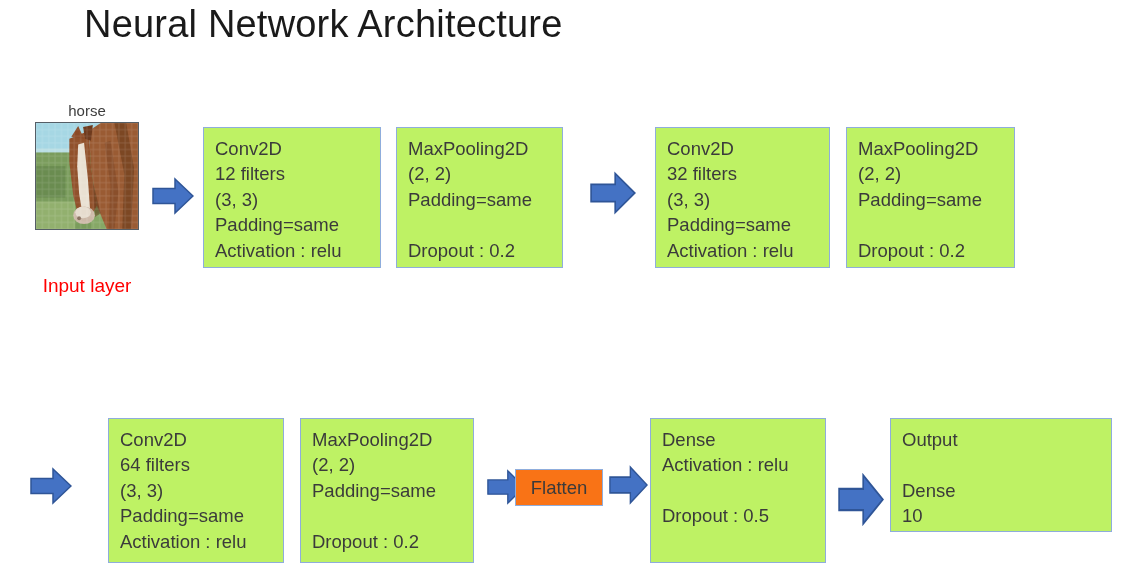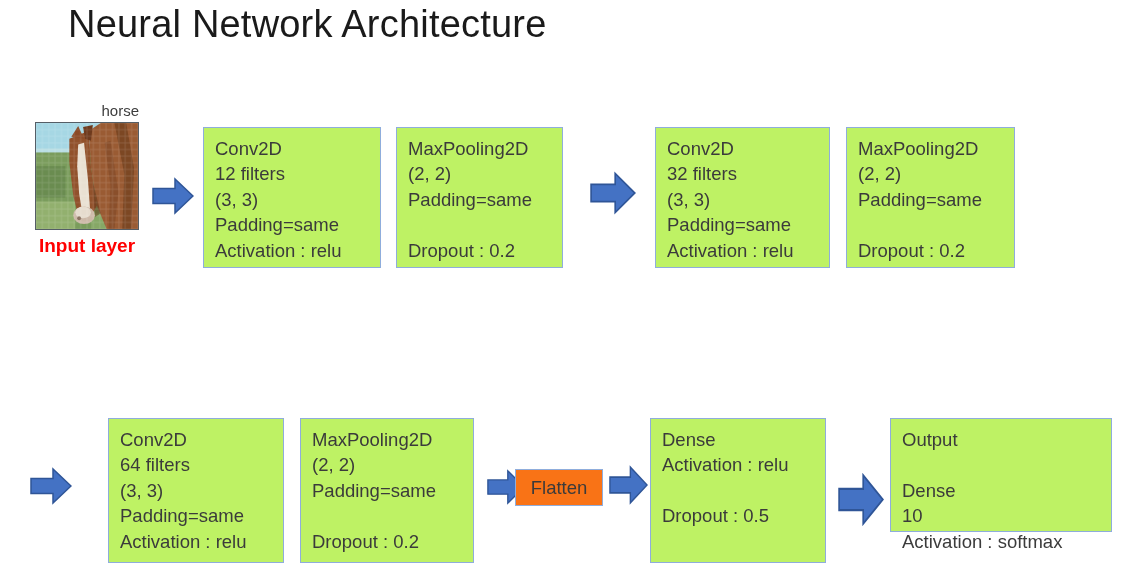--- a/index.html
+++ b/index.html
@@ -6,27 +6,27 @@
   #slide{
     position:relative;width:1126px;height:574px;background:#ffffff;overflow:hidden;
     font-family:"Liberation Sans","DejaVu Sans",sans-serif;
   }
   .abs{position:absolute;}
   .slide-title{
     font-size:38px;letter-spacing:0.2px;color:var(--title-text,#1a1a1a);
     white-space:nowrap;font-weight:400;
   }
   .img-label{
-    font-size:15px;color:var(--image-label-text,#3d3d3d);text-align:right;
+    font-size:15px;color:var(--image-label-text,#3d3d3d);text-align:center;
   }
   .horse-frame{border:1px solid #555e66;box-sizing:border-box;}
   .horse-frame svg{display:block;}
   .input-caption{
-    color:var(--caption-red,#ff0000);font-weight:bold;font-size:19px;
-    line-height:22px;text-align:center;
+    color:var(--caption-red,#ff0000);font-weight:normal;font-size:19px;
+    line-height:22px;text-align:center;margin-top:40px;
   }
   .layer-box{
     box-sizing:border-box;background:#bef264;
     border:1.6px solid var(--box-border,#8fadDC);
     padding:8px 4px 0 11px;
     font-size:18.5px;line-height:25.4px;color:var(--box-text,#3b3b3b);
     white-space:nowrap;
   }
   .box-line{min-height:25.4px;}
   .flatten-box{
@@ -41,21 +41,21 @@
     stroke:var(--arrow-stroke,#2f5597);
     stroke-width:1.5;
     stroke-linejoin:miter;
   }
 </style>
 </head>
 <body>
 
 <div id="slide">
 
-  <div class="abs slide-title" style="left:68px;top:3px;">Neural Network Architecture</div>
+  <div class="abs slide-title" style="left:84px;top:3px;">Neural Network Architecture</div>
 
   <div class="abs img-label" style="left:35px;top:102px;width:104px;">horse</div>
 
   <div class="abs horse-frame" style="left:35px;top:122px;width:104px;height:108px;">
     <svg width="102" height="106" viewBox="0 0 104 108" preserveAspectRatio="none" aria-hidden="true">
       <defs>
         <pattern id="px" width="6.5" height="6.75" patternUnits="userSpaceOnUse">
           <rect width="6.5" height="6.75" fill="none" stroke="#ffffff" stroke-opacity="0.14" stroke-width="0.9"></rect>
         </pattern>
       </defs>
@@ -165,16 +165,15 @@
       <div class="box-line">Dense</div>
       <div class="box-line">Activation : relu</div>
       <div class="box-line">&nbsp;</div>
       <div class="box-line">Dropout : 0.5</div>
     </div>
   <div class="abs layer-box" style="left:890px;top:418px;width:222px;height:114px;">
       <div class="box-line">Output</div>
       <div class="box-line">&nbsp;</div>
       <div class="box-line">Dense</div>
       <div class="box-line">10</div>
-      <div class="box-line">Activation : softmax</div>
     </div>
 
 </div>
 
 </body></html>

